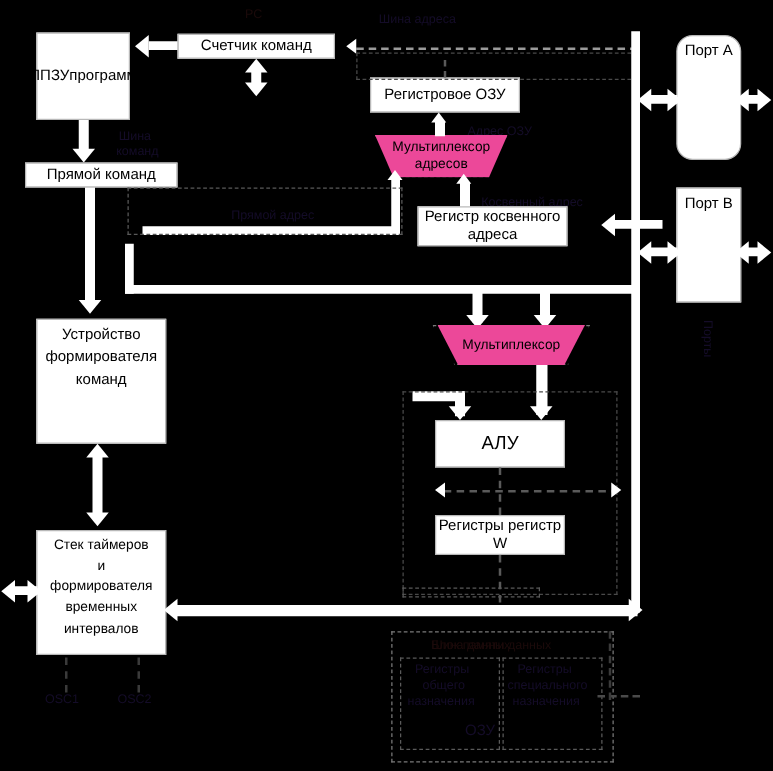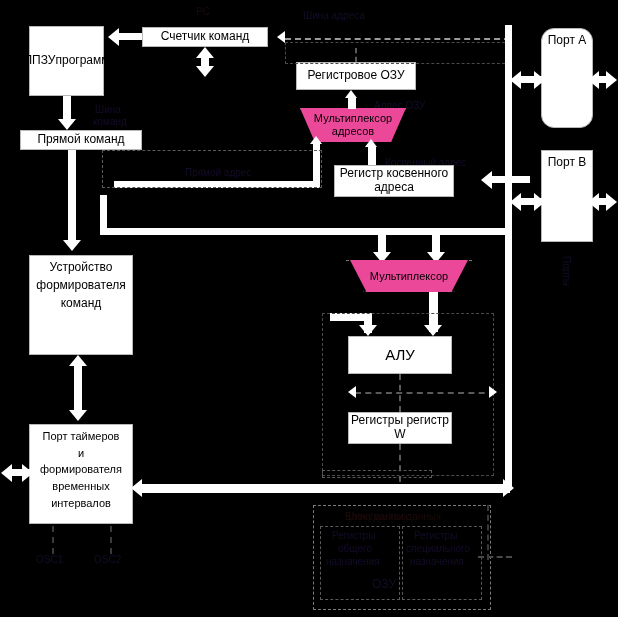--- a/index.html
+++ b/index.html
@@ -213,21 +213,21 @@
       <span class="lbl">команд</span>
     </div>
   </div>
 
   <div class="bar" style="left:74px; top:363px; width:8px; height:50px;"></div>
   <div class="ah ah-up" style="left:69px; top:355px;"></div>
   <div class="ah ah-down" style="left:69px; top:410px;"></div>
 
   <div class="box tall" style="left:29px; top:424px; width:104px; height:100px;">
     <div style="width:100%; font-size:11px;">
-      <span class="lbl">Порт таймеров</span>
+      <span class="lbl">Стек таймеров</span>
       <span class="lbl">и</span>
       <span class="lbl">формирователя</span>
       <span class="lbl">временных</span>
       <span class="lbl">интервалов</span>
     </div>
   </div>
 
   <div class="bar" style="left:10px; top:469px; width:20px; height:7px;"></div>
   <div class="ah ah-left" style="left:1px; top:464px;"></div>
   <div class="ah ah-right" style="left:22px; top:464px;"></div>

